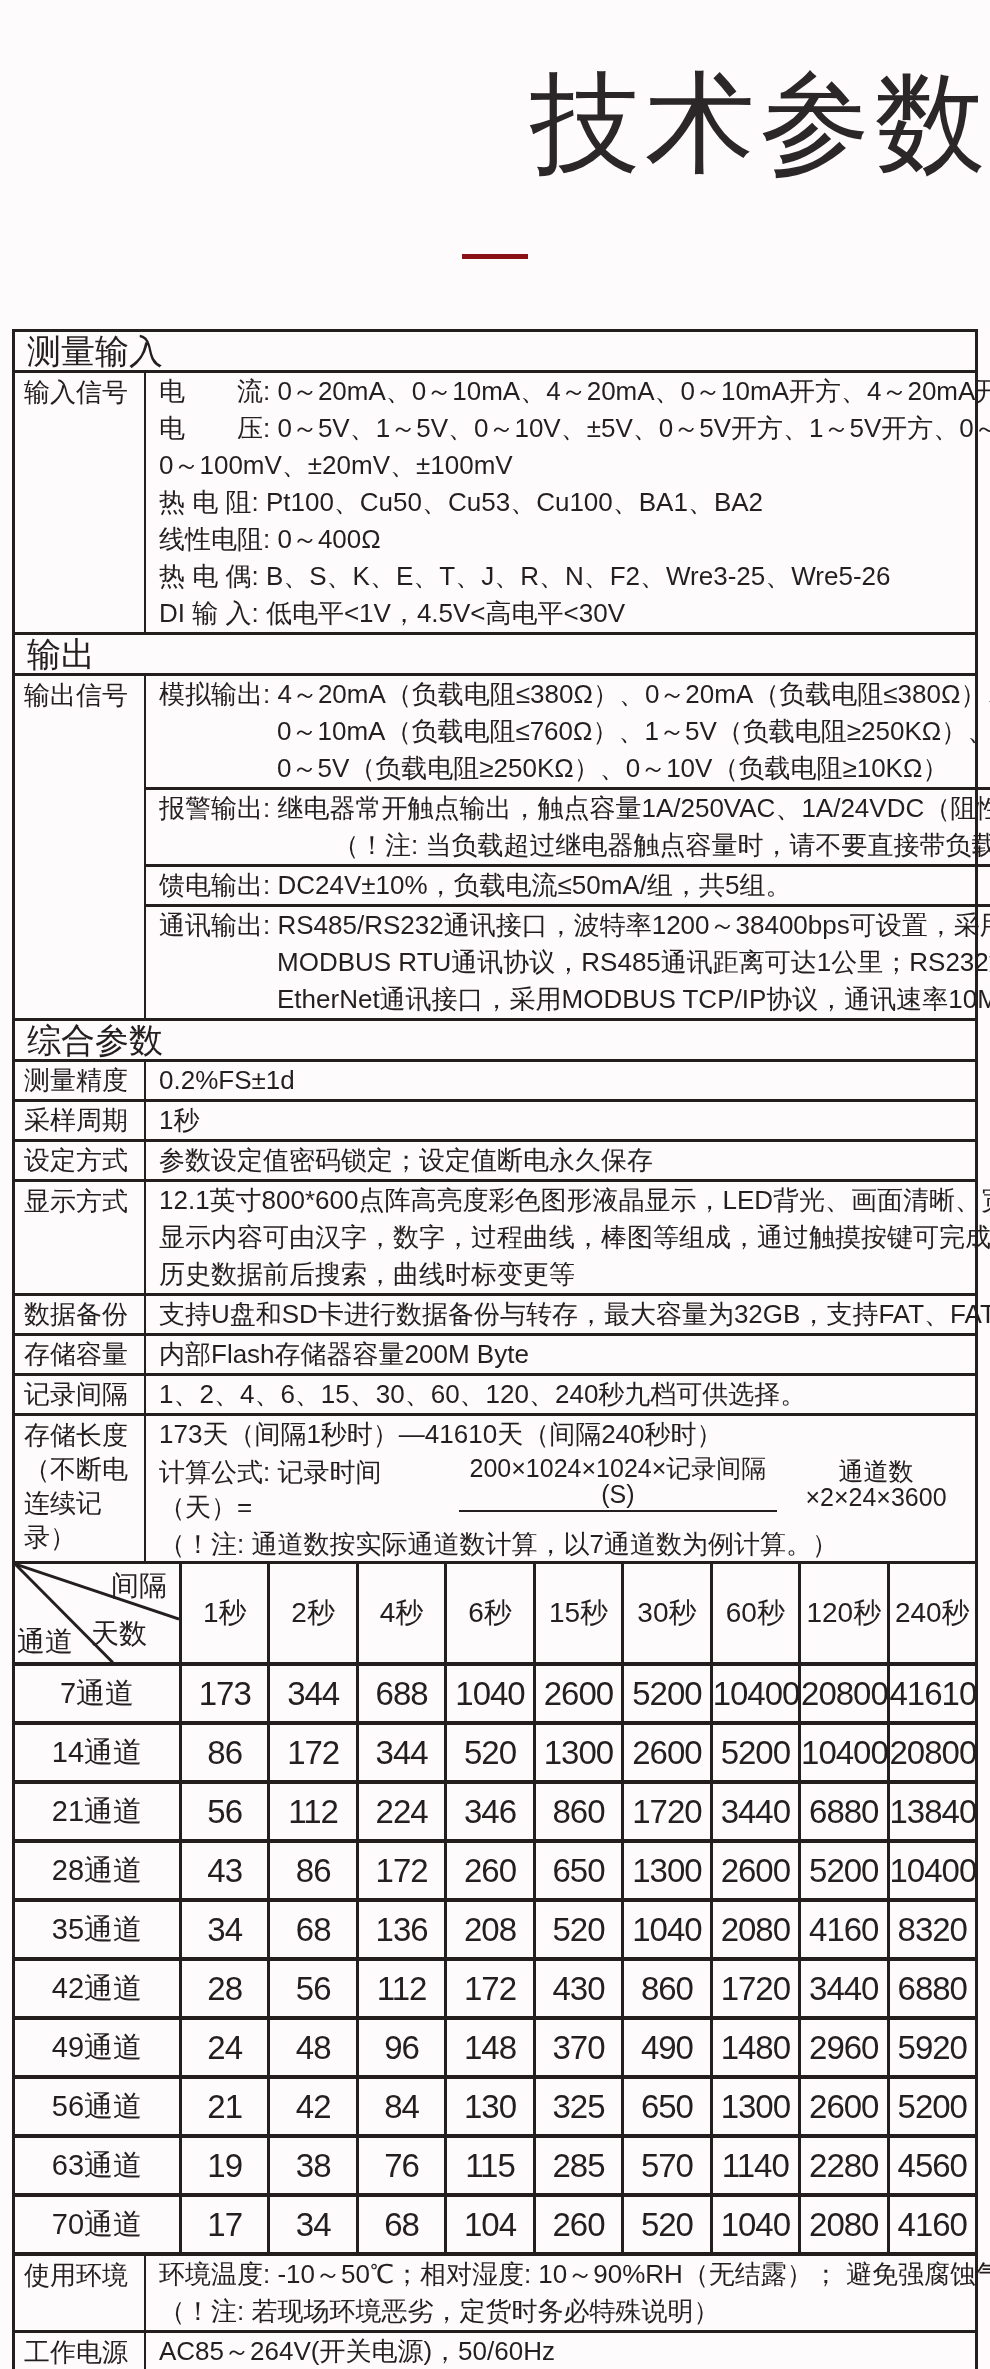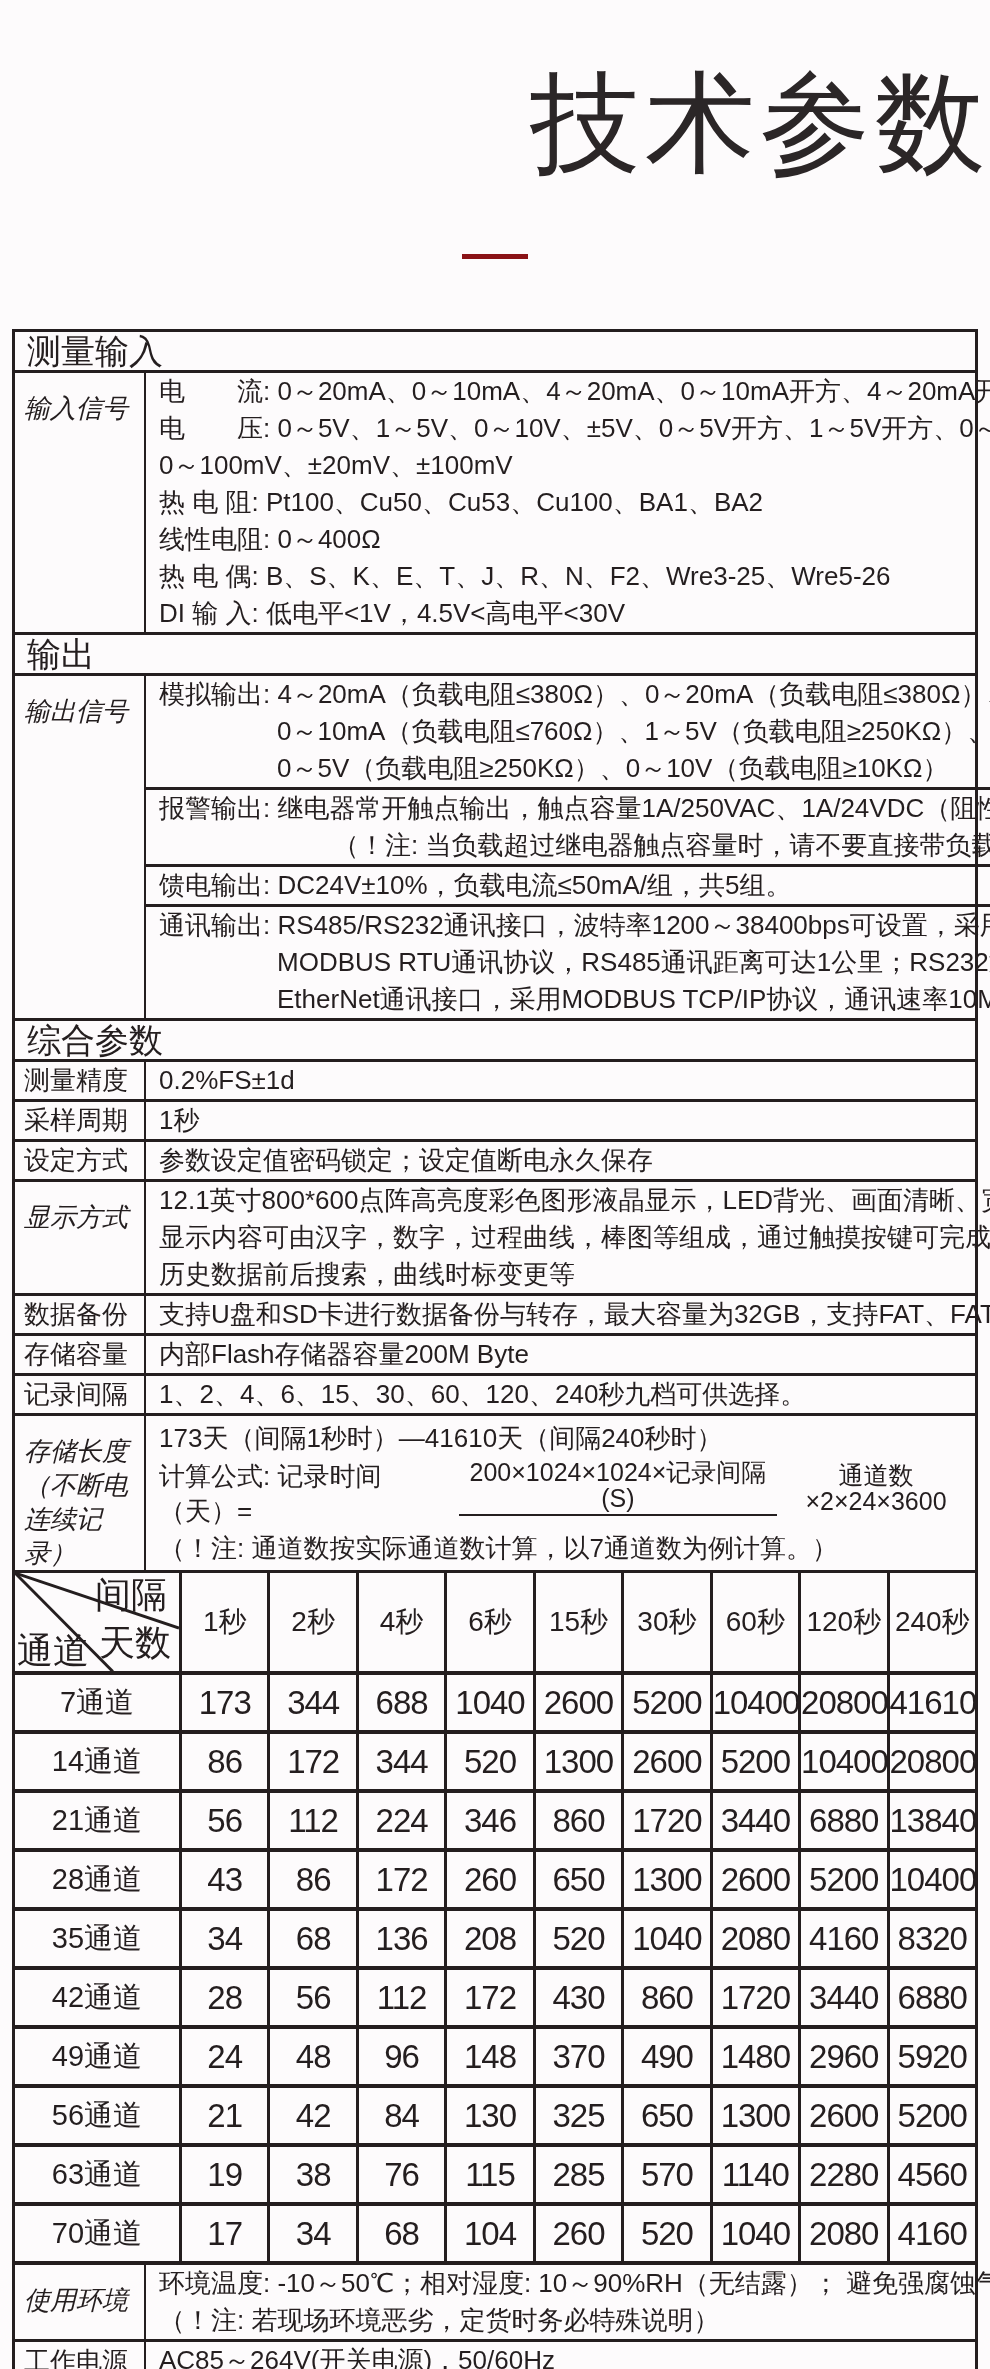--- a/index.html
+++ b/index.html
@@ -18,21 +18,21 @@
   .spec{margin:70px 12px 0 12px; border:3px solid #241e1f; border-bottom:0; font-size:26px;}
   .spec.bottom{margin-top:0; border-top:0; border-bottom:3px solid #241e1f;}
   .spec > div{border-top:3px solid #241e1f;}
   .spec > div:first-child{border-top:0;}
 
   .sec{line-height:38px; padding-left:12px; font-size:34px;}
 
   .row{display:flex; align-items:stretch;}
   .lbl{flex:0 0 120px; border-right:2px solid #241e1f; padding-left:9px;
        display:flex; flex-direction:column; justify-content:center; line-height:34px;}
-  .lbl.top{justify-content:flex-start; padding-top:18px;font-style:italic;}
+  .lbl.top{justify-content:flex-start; padding-top:2px;}
   .cnt{flex:1; padding-left:13px; display:flex; flex-direction:column; justify-content:center;}
   .cnt.sub{padding-left:0;}
   .ln{line-height:37px; white-space:nowrap;}
   .row.single .ln{line-height:37px;}
   .ind{padding-left:118px;}
   .ind2{padding-left:174px;}
 
   
   .blk{border-top:3px solid #241e1f; padding-left:13px;}
   .blk:first-child{border-top:0;}
@@ -54,23 +54,23 @@
   table.grid tbody td{border-top-width:4px; border-bottom-width:4px;}
   table.grid thead tr{height:102px;}
   table.grid tbody tr{height:59px;}
   th.hdr{font-size:28px;}
   td.val{font-size:33px; letter-spacing:-1px;}
   td.chn{font-size:29px;}
 
   
   th.corner{position:relative; padding:0;}
   th.corner svg{position:absolute; inset:0; width:100%; height:100%;}
-  th.corner .c-lab{position:absolute; font-size:36px; line-height:28px;}
+  th.corner .c-lab{position:absolute; font-size:28px; line-height:28px;}
   .c-int{top:8px; right:12px;}
-  .c-days{top:56px; left:84px;}
+  .c-days{top:56px; left:76px;}
   .c-chn{bottom:6px; left:2px;}
 
   .env .ln{line-height:37px;}
 </style>
 </head>
 <body>
 
 <div class="page">
 
   <h1 class="title">技术参数</h1>

